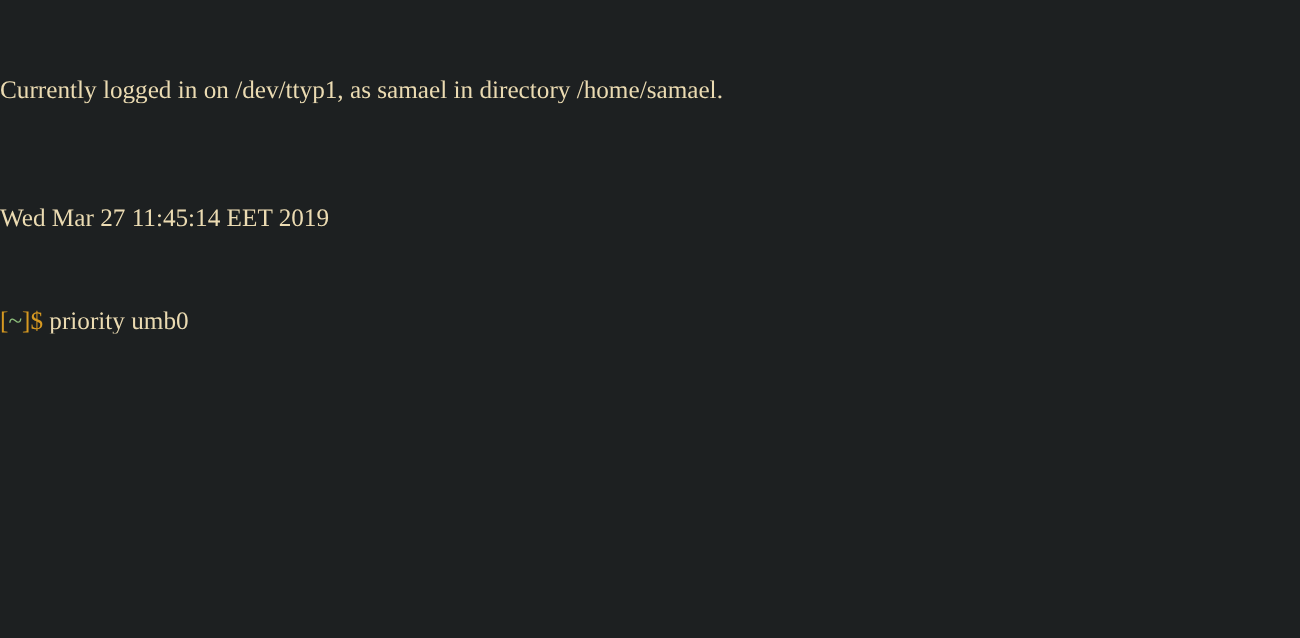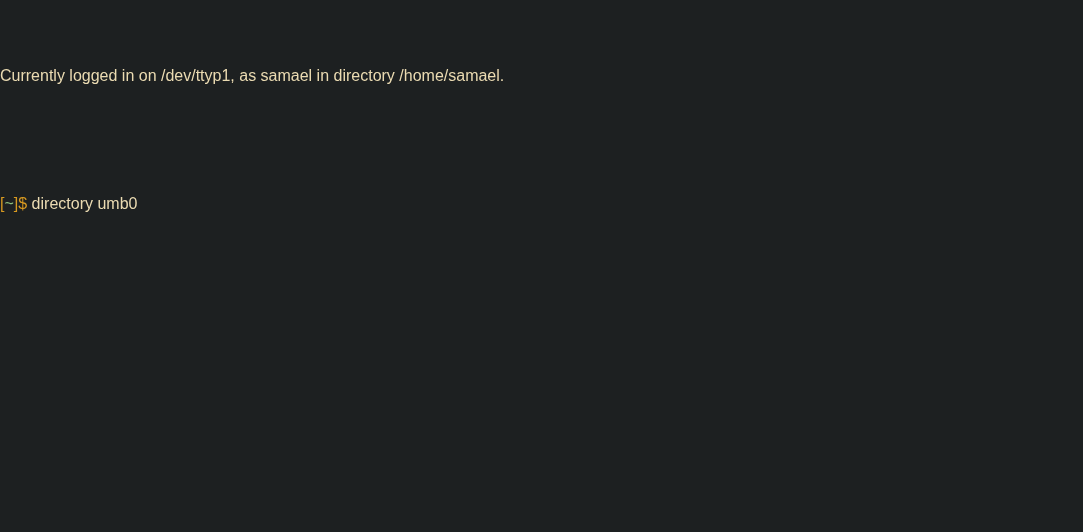--- a/index.html
+++ b/index.html
@@ -7,22 +7,22 @@
     margin: 0;
     padding: 0;
     background: #1d2021;
   }
   #terminal {
     position: relative;
     width: 1083px;
     height: 532px;
     background: #1d2021;
     overflow: hidden;
-    font-family: Liberation Sans, sans-serif;
-    font-size: 16px;
+    font-family: Liberation Serif, serif;
+    font-size: 21px;
     line-height: 21.3px;
     color: #ebdbb2;
     letter-spacing: 0px;
     white-space: pre;
     box-sizing: border-box;
     padding: 16px;
   }
   .screen {
     position: absolute;
     top: 0;
@@ -43,22 +43,23 @@
 </style>
 </head>
 <body>
 
 <div id="terminal" style="background: rgb(29, 32, 33); color: rgb(235, 219, 178);">
   <div class="screen">
 
     <div class="line"><span class="fg">Currently logged in on /dev/ttyp1, as samael in directory /home/samael.</span></div>
 
 
+    <div class="line"><span class="fg">Wed Mar 27 11:45:14 EET 2019</span></div>
 
-    <div class="line"><span class="bracket" style="color: rgb(215, 153, 33);">[</span><span class="tilde" style="color: rgb(142, 192, 124);">~</span><span class="bracket" style="color: rgb(215, 153, 33);">]</span><span class="dollar" style="color: rgb(215, 153, 33);">$</span><span class="fg"> </span><span class="fg">directory umb0</span></div>
+    <div class="line"><span class="bracket" style="color: rgb(215, 153, 33);">[</span><span class="tilde" style="color: rgb(142, 192, 124);">~</span><span class="bracket" style="color: rgb(215, 153, 33);">]</span><span class="dollar" style="color: rgb(215, 153, 33);">$</span><span class="fg"> </span><span class="fg">priority umb0</span></div>
 
     
     
     
     
     
     
     
     
     

